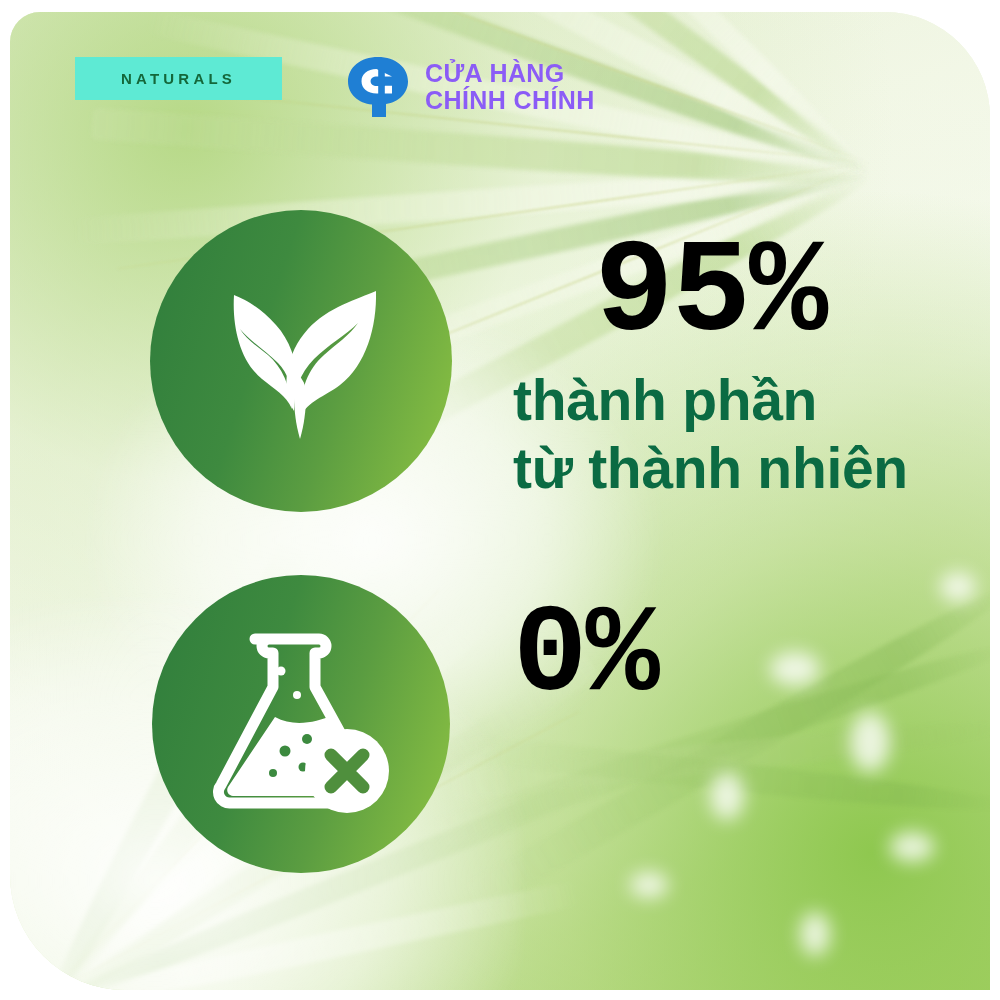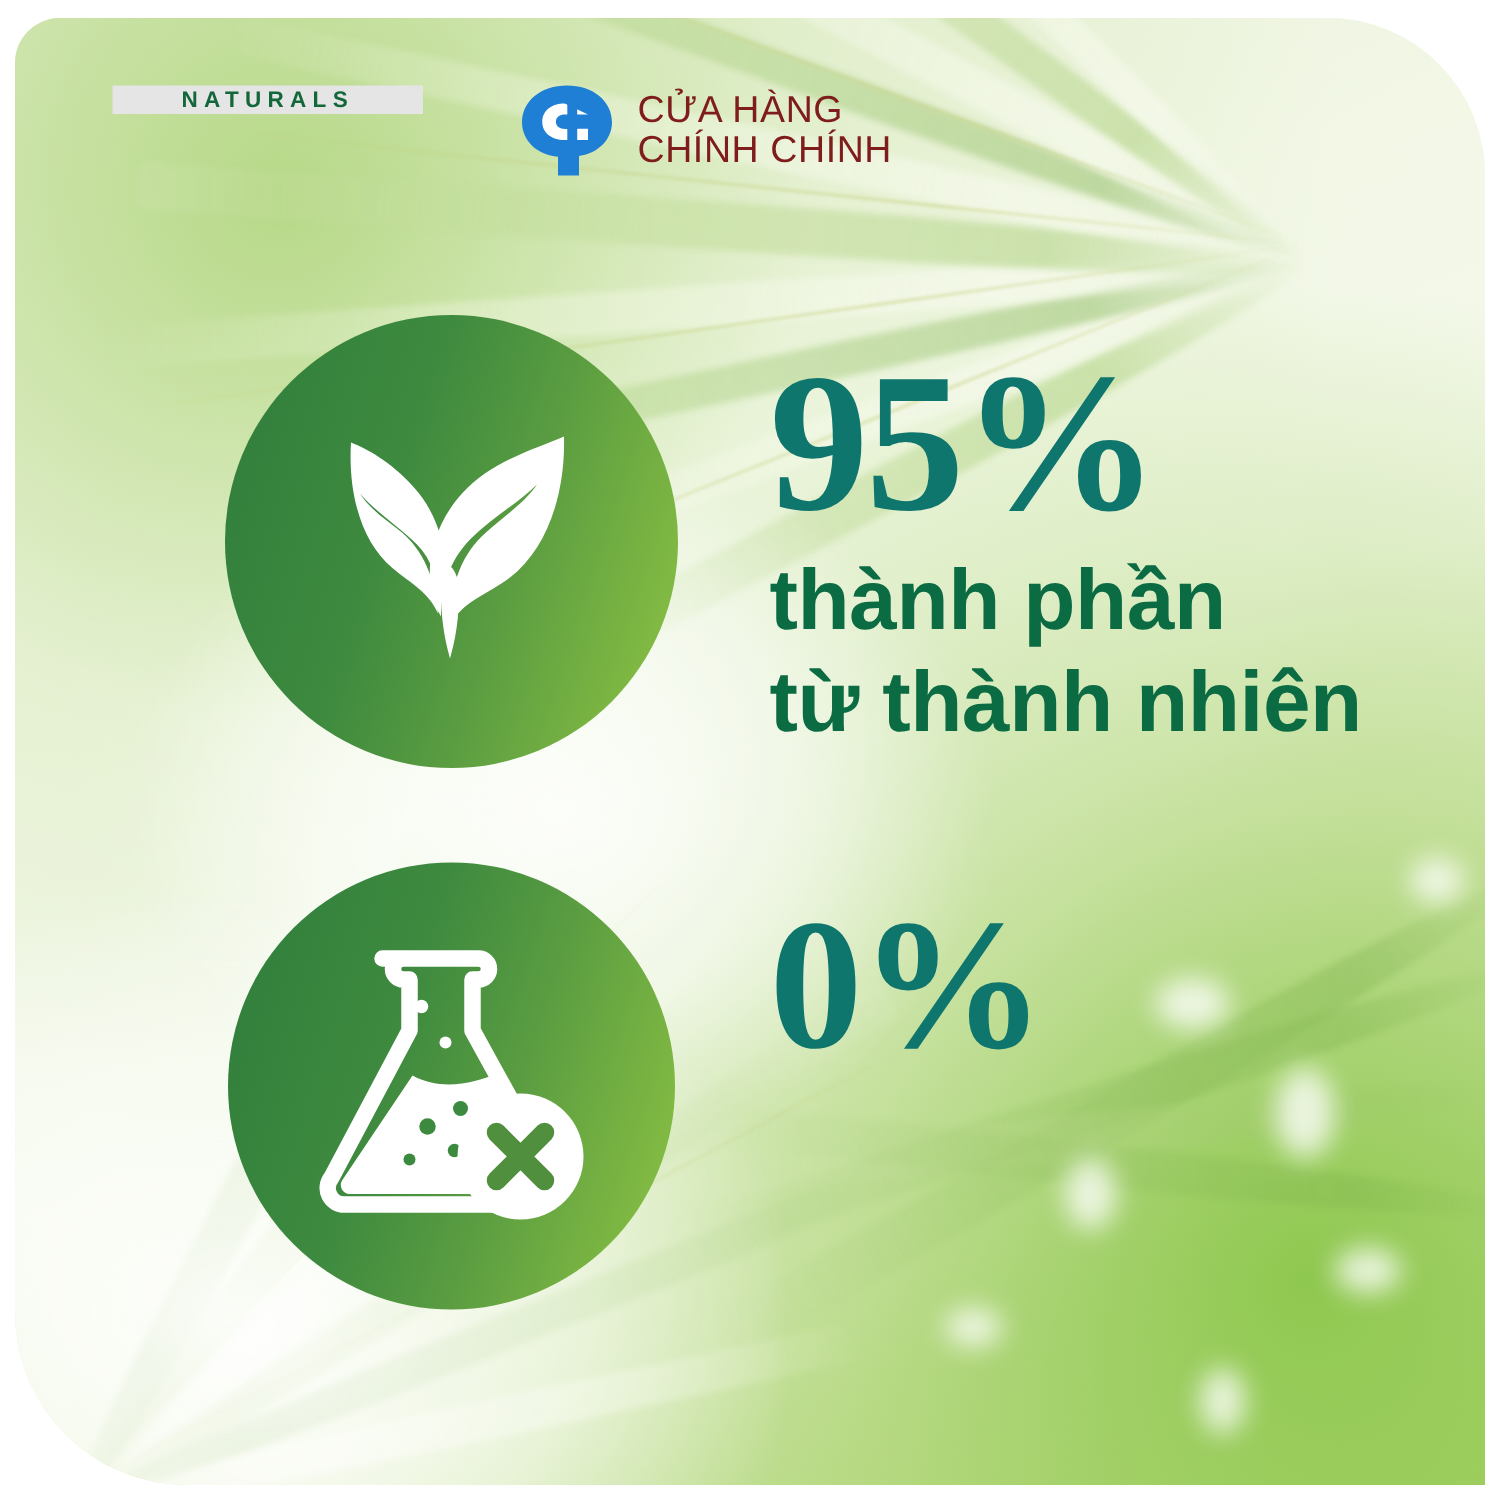--- a/index.html
+++ b/index.html
@@ -121,22 +121,22 @@
     transform: scaleX(0.94);
     line-height: 1;
   }
   .pm-reg {
     color: #ffffff;
     font-size: 11px;
     vertical-align: super;
     font-weight: bold;
   }
   .pm-bottom {
-    background: #e5e5e5;
-    height: 19px;
+    background: #5eead4;
+    height: 43px;
     display: flex;
     align-items: center;
     justify-content: center;
   }
   .pm-naturals {
     color: #14673a;
     font-family: "Liberation Sans", sans-serif;
     font-weight: bold;
     font-size: 15px;
     letter-spacing: 4.2px;
@@ -154,23 +154,23 @@
   }
   .cp-mark {
     width: 66px;
     height: 64px;
     flex: 0 0 auto;
   }
   .cp-text {
     line-height: 1.08;
   }
   .cp-line {
-    color: #7f1d1d;
-    font-family: "Liberation Sans", sans-serif;
-    font-weight: normal;
+    color: #8b5cf6;
+    font-family: "Liberation Sans", sans-serif;
+    font-weight: bold;
     font-size: 25px;
     letter-spacing: 0.4px;
     white-space: nowrap;
   }
   .icon-circle {
     position: absolute;
     border-radius: 50%;
     background: linear-gradient(108deg, #2f7d3c 0%, #3e8a3f 38%, #5b9d41 62%, #7fb842 88%, #8cc149 100%);
     display: flex;
     align-items: center;
@@ -178,25 +178,26 @@
   }
 
   .circle-one { left: 150px; top: 210px;  width: 302px; height: 302px; }
   .circle-two { left: 152px; top: 575px;  width: 298px; height: 298px; }
 
   .text-block {
     position: absolute;
     color: #0b6b43;
   }
   .stat-number {
-    font-family: Liberation Serif, serif;
-    font-weight: bold;
-    color: #0f766e;
+    font-family: Liberation Mono, monospace;
+    font-weight: bold;
+    color: #000000;
     line-height: 0.95;
     letter-spacing: -2px;
+    text-align: center;
   }
   .stat-line {
     font-family: "Liberation Sans", sans-serif;
     font-weight: bold;
     color: #0b6b43;
     line-height: 1.18;
     letter-spacing: -0.3px;
     white-space: nowrap;
   }
 

